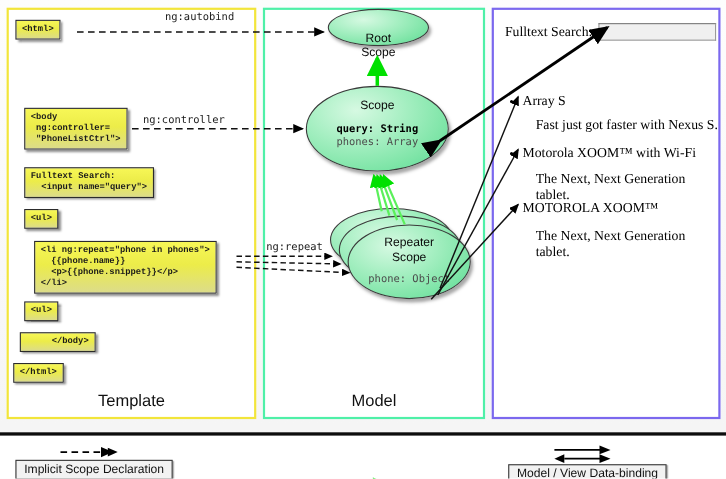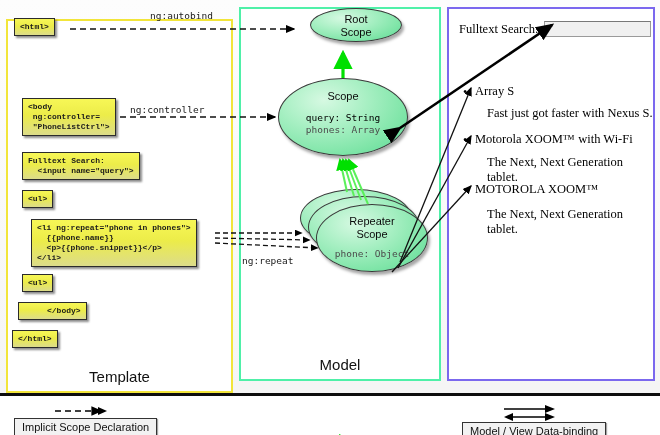--- a/index.html
+++ b/index.html
@@ -16,21 +16,21 @@
     position: absolute; left: 0; top: 0;
     width: 660px; height: 435px;
     background: linear-gradient(180deg,#fdfdfd 0%, #f4f4f4 100%);
   }
   
   .panel {
     position: absolute;
     background: #ffffff;
     box-sizing: border-box;
   }
-  #panel-template { left: 6px;   top: 19px;  width: 227px; height: 374px; border: 2px solid #f2e53a; }
+  #panel-template { left: 6px;   top: 7px;  width: 227px; height: 374px; border: 2px solid #f2e53a; }
   #panel-model    { left: 239px; top: 7px;  width: 202px; height: 374px; border: 2px solid #4ff0a8; }
   #panel-view     { left: 447px; top: 7px;  width: 208px; height: 374px; border: 2px solid #7b68ee; }
 
   .panel-title {
     position: absolute;
     bottom: 6px; left: 0; right: 0;
     text-align: center;
     font-size: 15px;
     color: #111;
     font-family: "Liberation Sans", sans-serif;
@@ -75,23 +75,23 @@
     font-family: "Liberation Sans", sans-serif;
     font-size: 11px;
     line-height: 13px;
   }
   .scope .prop {
     font-family: "DejaVu Sans Mono", monospace;
     font-size: 9.5px;
     line-height: 12px;
     color: #4b4b4b;
   }
-  .scope .prop.bold { color:#000; font-weight: normal; }
-
-  #scope-root  { left: 310px; top: 8px;   width: 92px;  height: 34px; padding-top: 4px; }
+  .scope .prop.bold { color:#000; font-weight: bold; }
+
+  #scope-root  { left: 298px; top: 8px;   width: 92px;  height: 34px; padding-top: 20px; }
   #scope-ctrl  { left: 278px; top: 78px;  width: 130px; height: 78px; padding-top: 11px; }
   #scope-rep3  { left: 300px; top: 189px; width: 112px; height: 58px; }
   #scope-rep2  { left: 308px; top: 196px; width: 112px; height: 62px; }
   #scope-rep1  { left: 316px; top: 204px; width: 112px; height: 68px; padding-top: 10px; }
 
   
   #view-search-row {
     position: absolute; left: 10px; top: 12px;
     font-family: "Liberation Serif", serif;
     font-size: 12.5px; color: #000;
@@ -117,21 +117,21 @@
 
   
   .edge-label {
     position: absolute;
     font-family: "DejaVu Sans Mono", monospace;
     font-size: 9.5px;
     color: #1a1a1a;
   }
   #lbl-autobind   { left: 150px; top: 10px; }
   #lbl-controller { left: 130px; top: 104px; }
-  #lbl-repeat     { left: 242px; top: 219px; margin-top: 36px; }
+  #lbl-repeat     { left: 242px; top: 219px; }
 
   
   #wires { position: absolute; left:0; top:0; width:660px; height:435px; pointer-events:none; }
 
   
   #legend {
     position: absolute; left: 0; top: 393px; width: 660px; height: 42px;
     border-top: 3px solid #0d0d0d;
     background: #ffffff;
   }

